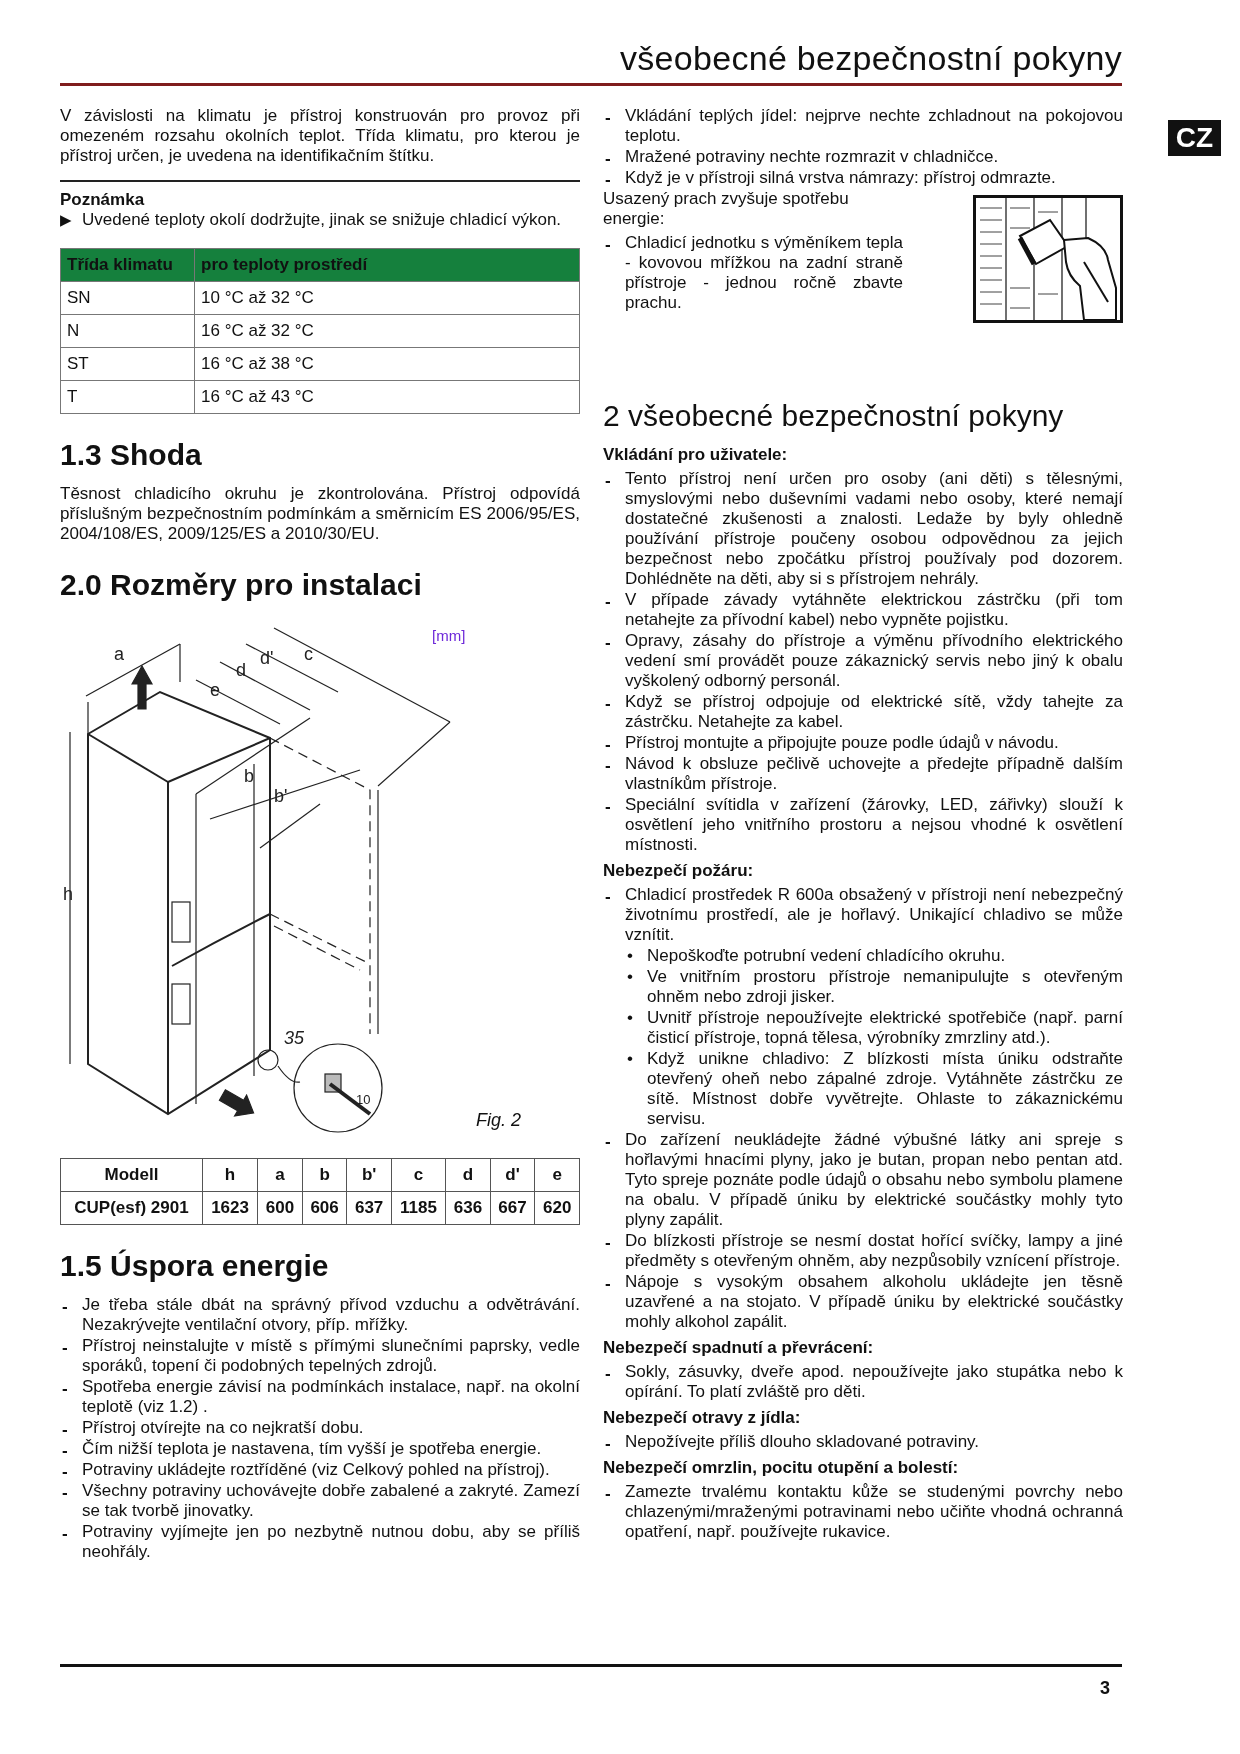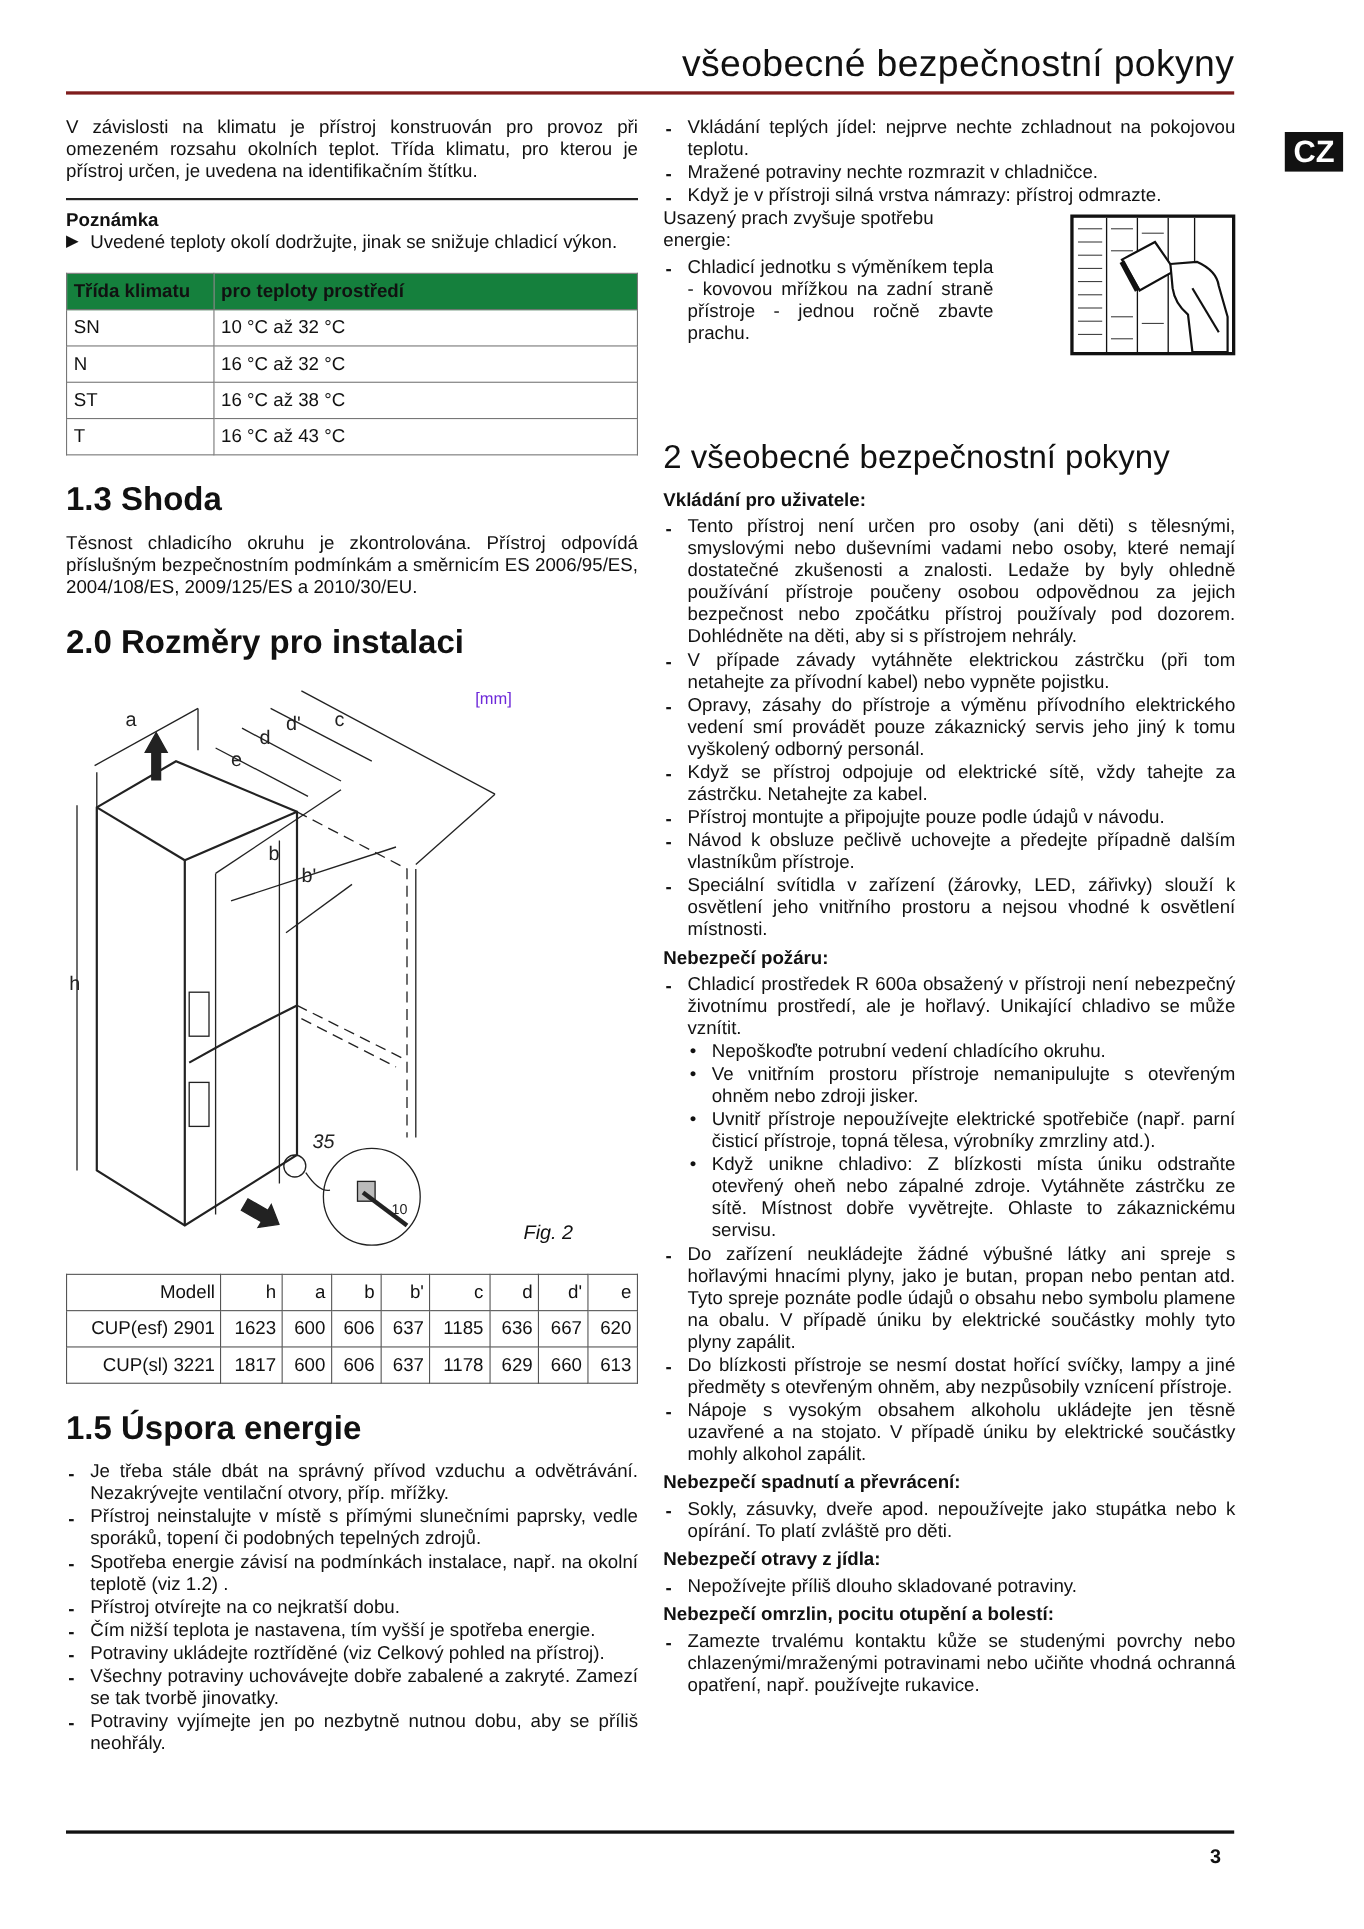--- a/index.html
+++ b/index.html
@@ -28,21 +28,21 @@
   .climate-table .c1 { width: 134px; }
 
   h2.sec { font-size: 30px; font-weight: bold; line-height: 30px; margin-top: 26px; margin-bottom: 14px; }
 
   .figure { position: relative; width: 520px; height: 540px; margin-top: 8px; }
   .figure svg { position: absolute; left: 0; top: 0; }
   .fig-unit { position: absolute; left: 372px; top: 12px; font-size: 15px; color: #6d28d9; }
   .fig-caption { position: absolute; left: 416px; top: 496px; font-style: italic; font-size: 18px; }
 
   .model-table { margin-top: 4px; }
-  .model-table th, .model-table td { border: 1px solid #555; padding: 0 5px; height: 33px; text-align: right; font-size: 17px; font-weight: normal; }
+  .model-table th, .model-table td { border: 1px solid #555; padding: 0 5px; height: 33px; text-align: center; font-size: 17px; font-weight: bold; }
 
   ul.dash { list-style: none; }
   ul.dash li { position: relative; padding-left: 22px; text-align: justify; margin-bottom: 1px; }
   ul.dash li::before { content: "-"; position: absolute; left: 2px; top: 2px; font-weight: bold; }
   ul.dot { list-style: none; margin-left: 22px; }
   ul.dot li { position: relative; padding-left: 22px; text-align: justify; margin-bottom: 1px; }
   ul.dot li::before { content: "\2022"; position: absolute; left: 2px; top: 0; }
 
   .sub-head { font-weight: bold; margin-top: 6px; margin-bottom: 4px; }
 
@@ -182,31 +182,20 @@
       <tr>
         <td>CUP(esf) 2901</td>
         <td>1623</td>
         <td>600</td>
         <td>606</td>
         <td>637</td>
         <td>1185</td>
         <td>636</td>
         <td>667</td>
         <td>620</td>
-      </tr>
-      <tr>
-        <td>CUP(sl) 3221</td>
-        <td>1817</td>
-        <td>600</td>
-        <td>606</td>
-        <td>637</td>
-        <td>1178</td>
-        <td>629</td>
-        <td>660</td>
-        <td>613</td>
       </tr>
     </tbody>
   </table>
 
   <h2 class="sec">1.5 Úspora energie</h2>
   <ul class="dash">
     <li>Je třeba stále dbát na správný přívod vzduchu a odvětrávání. Nezakrývejte ventilační otvory, příp. mřížky.</li>
     <li>Přístroj neinstalujte v místě s přímými slunečními paprsky, vedle sporáků, topení či podobných tepelných zdrojů.</li>
     <li>Spotřeba energie závisí na podmínkách instalace, např. na okolní teplotě (viz 1.2) .</li>
     <li>Přístroj otvírejte na co nejkratší dobu.</li>
@@ -261,21 +250,21 @@
       </svg>
     </div>
   </div>
 
   <h2 class="big">2 všeobecné bezpečnostní pokyny</h2>
 
   <div class="sub-head">Vkládání pro uživatele:</div>
   <ul class="dash">
     <li>Tento přístroj není určen pro osoby (ani děti) s tělesnými, smyslovými nebo duševními vadami nebo osoby, které nemají dostatečné zkušenosti a znalosti. Ledaže by byly ohledně používání přístroje poučeny osobou odpovědnou za jejich bezpečnost nebo zpočátku přístroj používaly pod dozorem. Dohlédněte na děti, aby si s přístrojem nehrály.</li>
     <li>V případe závady vytáhněte elektrickou zástrčku (při tom netahejte za přívodní kabel) nebo vypněte pojistku.</li>
-    <li>Opravy, zásahy do přístroje a výměnu přívodního elektrického vedení smí provádět pouze zákaznický servis jeho jiný k tomu vyškolený odborný personál.</li>
+    <li>Opravy, zásahy do přístroje a výměnu přívodního elektrického vedení smí provádět pouze zákaznický servis nebo jiný k obalu vyškolený odborný personál.</li>
     <li>Když se přístroj odpojuje od elektrické sítě, vždy tahejte za zástrčku. Netahejte za kabel.</li>
     <li>Přístroj montujte a připojujte pouze podle údajů v návodu.</li>
     <li>Návod k obsluze pečlivě uchovejte a předejte případně dalším vlastníkům přístroje.</li>
     <li>Speciální svítidla v zařízení (žárovky, LED, zářivky) slouží k osvětlení jeho vnitřního prostoru a nejsou vhodné k osvětlení místnosti.</li>
   </ul>
 
   <div class="sub-head">Nebezpečí požáru:</div>
   <ul class="dash">
     <li>Chladicí prostředek R 600a obsažený v přístroji není nebezpečný životnímu prostředí, ale je hořlavý. Unikající chladivo se může vznítit.</li>
   </ul>

